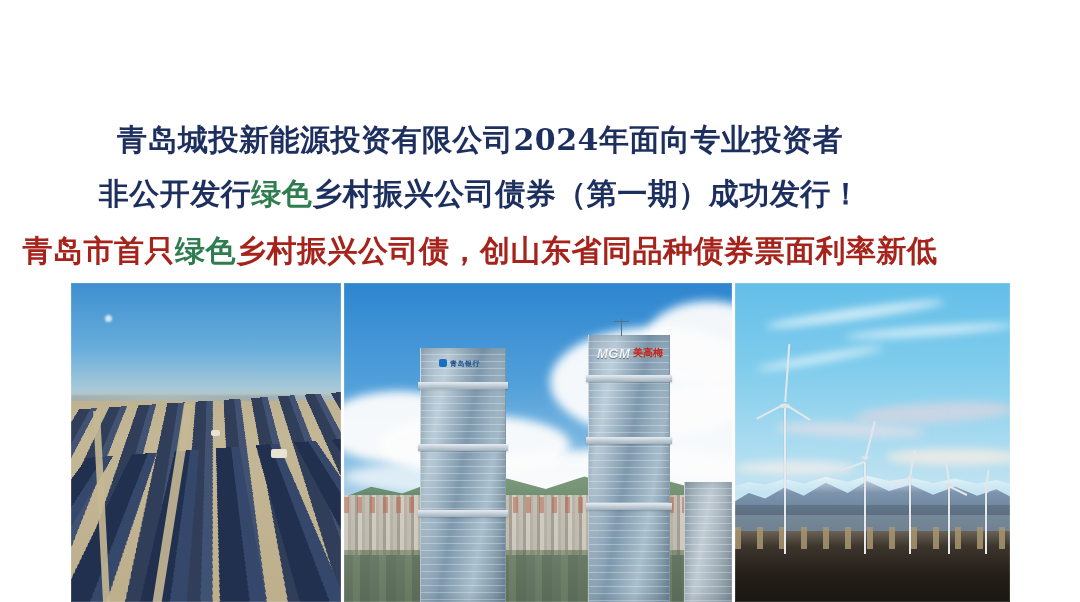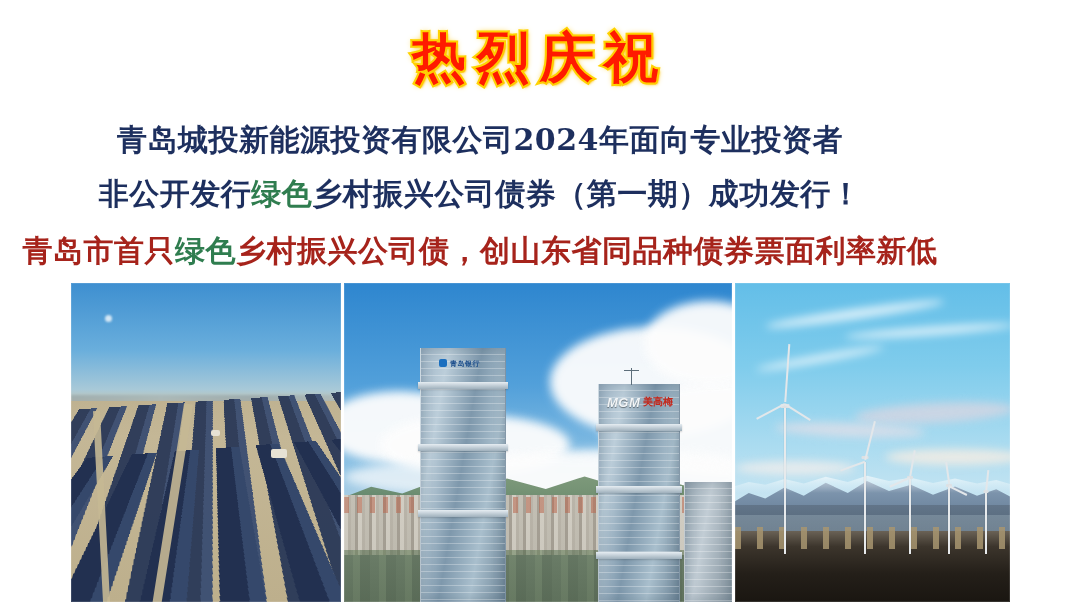--- a/index.html
+++ b/index.html
@@ -207,21 +207,21 @@
     position:absolute; inset:0;
     background: repeating-linear-gradient(#ffffff00 0 6px, rgba(255,255,255,.38) 6px 7px);
     opacity:.75;
   }
   .tower-band {
     position:absolute; left:-3px; right:-3px; height: 7px;
     background: linear-gradient(#E6EDF2, #9FB0BC);
     box-shadow: 0 1px 2px rgba(0,0,0,.18);
   }
   .tower-l { left: 76px; width: 84px; height: 254px; }
-  .tower-r { left: 254px; width: 80px; height: 218px; }
+  .tower-r { left: 244px; width: 80px; height: 267px; }
   .tower-far {
     left: 340px; width: 48px; height: 120px;
     background: linear-gradient(100deg,#97A7B2,#C2CDD5 40%,#7E8E99);
   }
   .tower-sign {
     position:absolute;
     font-family: "Liberation Sans", sans-serif;
     font-weight: bold;
     white-space: nowrap;
     line-height: 1;
@@ -319,21 +319,20 @@
     position:absolute; inset:0;
     box-shadow: inset 0 0 0 1px rgba(255,255,255,.12);
     pointer-events:none;
   }
 </style>
 </head>
 <body>
 
 <div id="poster">
 
-  <div class="headline">热烈庆祝</div>
 
   <div class="sub-line l1">
     <span class="txt-seg">青岛城投新能源投资有限公司2024年面向专业投资者</span>
   </div>
 
   <div class="sub-line l3">
     <span class="txt-seg">青岛市首只</span><span class="txt-seg green">绿色</span><span class="txt-seg">乡村振兴公司债，创山东省同品种债券票面利率新低</span>
   </div>
 
   <div class="sub-line l2">

